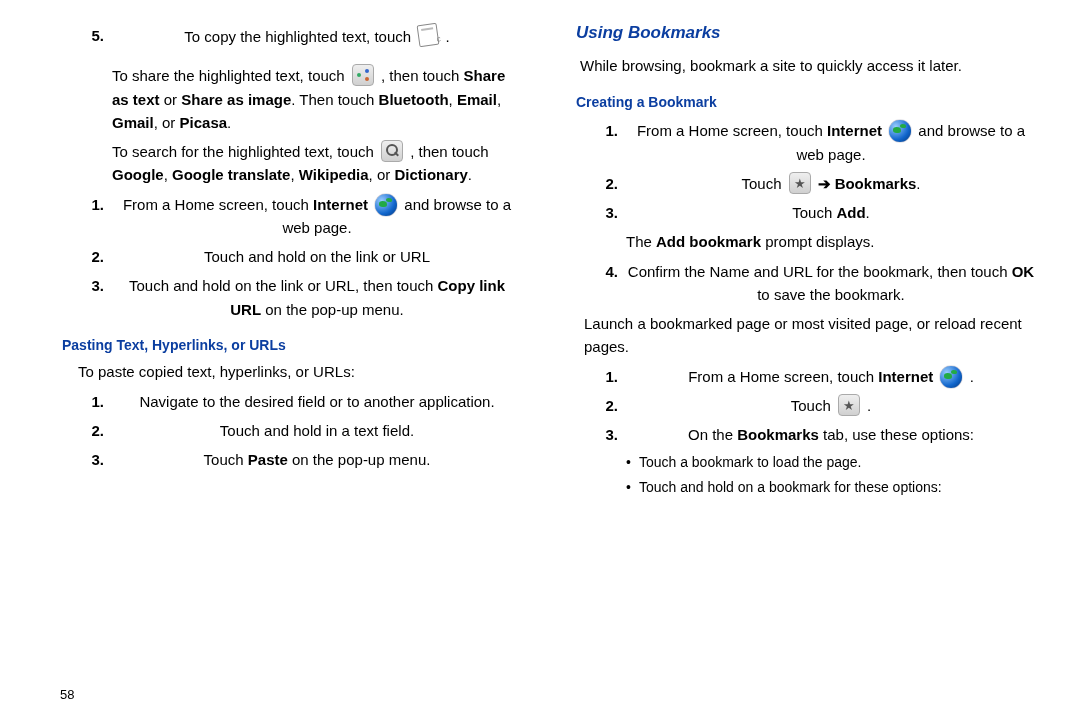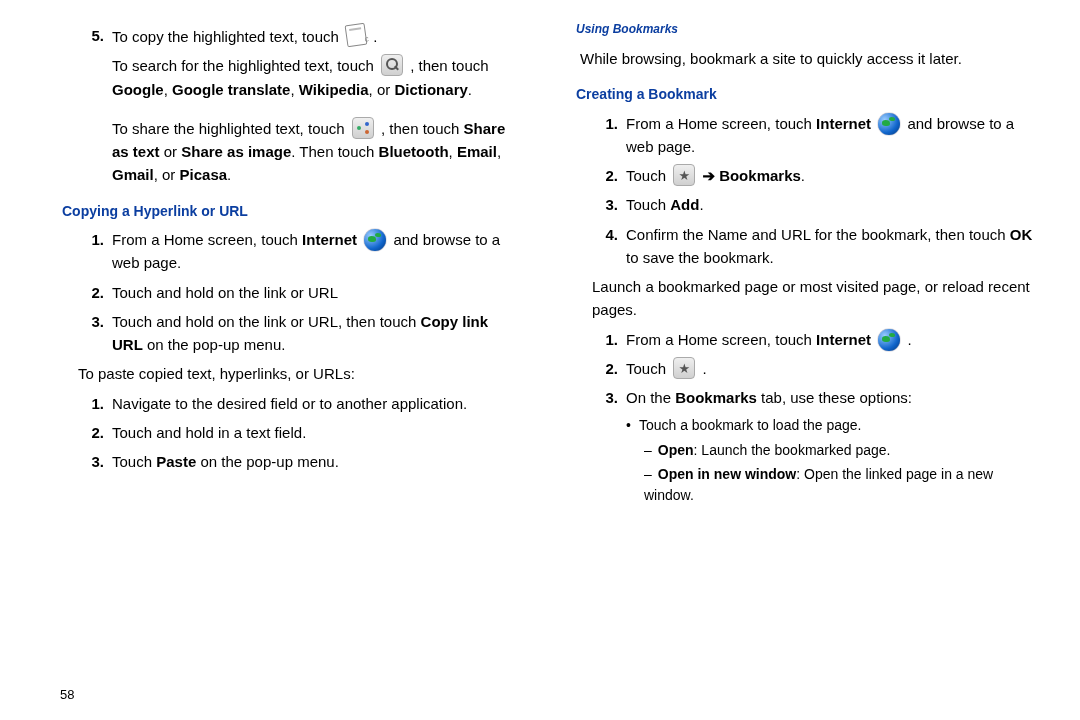--- a/index.html
+++ b/index.html
@@ -32,36 +32,37 @@
     font-weight: bold;
     margin-right: 8px;
     vertical-align: top;
   }
   .step {
     display: flex;
     margin: 6px 0 6px 16px;
   }
   .step .body {
     flex: 1;
+    text-align: center;
   }
   .cont {
     margin: 6px 0 6px 50px;
   }
   .b { font-weight: bold; }
   .blue-head {
     color: #0b3ea0;
     font-weight: bold;
     font-size: 14px;
     margin: 14px 0 4px 0;
   }
   .section-title {
     color: #0b3ea0;
     font-weight: bold;
     font-style: italic;
-    font-size: 12px;
+    font-size: 17px;
     margin: 2px 0 8px 0;
   }
   .intro {
     margin: 0 0 2px 0;
   }
   .intro2 {
     margin: 2px 0 2px 0;
   }
   .bullets {
     margin: 2px 0 2px 50px;
@@ -207,54 +208,54 @@
 
     <div class="step">
       <span class="num">5.</span>
       <span class="body">
         <span>To copy the highlighted text, touch</span>
         <span class="icon ic-paper"></span>
         <span>.</span>
       </span>
     </div>
 
+    <div class="cont" style="margin-top:16px">
+      <span>To share the highlighted text, touch</span>
+      <span class="icon ic-share"></span>
+      <span>, then touch </span><span class="b">Share as text</span><span> or </span><span class="b">Share as image</span><span>. Then touch </span><span class="b">Bluetooth</span><span>, </span><span class="b">Email</span><span>, </span><span class="b">Gmail</span><span>, or </span><span class="b">Picasa</span><span>.</span>
+    </div>
+
     <div class="cont">
       <span>To search for the highlighted text, touch</span>
       <span class="icon ic-search"></span>
       <span>, then touch</span>
       <span class="b">Google</span><span>, </span><span class="b">Google translate</span><span>, </span><span class="b">Wikipedia</span><span>, or </span><span class="b">Dictionary</span><span>.</span>
     </div>
 
-    <div class="cont" style="margin-top:16px">
-      <span>To share the highlighted text, touch</span>
-      <span class="icon ic-share"></span>
-      <span>, then touch </span><span class="b">Share as text</span><span> or </span><span class="b">Share as image</span><span>. Then touch </span><span class="b">Bluetooth</span><span>, </span><span class="b">Email</span><span>, </span><span class="b">Gmail</span><span>, or </span><span class="b">Picasa</span><span>.</span>
-    </div>
-
-    <div class="blue-head">Copying a Hyperlink or URL</div>
 
     <div class="step">
       <span class="num">1.</span>
       <span class="body">
         <span>From a Home screen, touch </span><span class="b">Internet</span>
         <span class="icon ic-globe"></span>
         <span> and browse to a web page.</span>
       </span>
     </div>
     <div class="step">
       <span class="num">2.</span>
       <span class="body">Touch and hold on the link or URL</span>
     </div>
     <div class="step">
       <span class="num">3.</span>
       <span class="body">
         <span>Touch and hold on the link or URL, then touch </span><span class="b">Copy link URL</span><span> on the pop-up menu.</span>
       </span>
     </div>
 
+    <div class="blue-head">Pasting Text, Hyperlinks, or URLs</div>
     <div class="intro" style="margin-left:16px">To paste copied text, hyperlinks, or URLs:</div>
 
     <div class="step">
       <span class="num">1.</span>
       <span class="body">Navigate to the desired field or to another application.</span>
     </div>
     <div class="step">
       <span class="num">2.</span>
       <span class="body">Touch and hold in a text field.</span>
     </div>
@@ -290,28 +291,31 @@
         <span class="arrow"> ➔ </span>
         <span class="b">Bookmarks</span><span>.</span>
       </span>
     </div>
     <div class="step">
       <span class="num">3.</span>
       <span class="body">
         <span>Touch </span><span class="b">Add</span><span>.</span>
       </span>
     </div>
+    <div class="cont">
+      <span>The </span><span class="b">Add bookmark</span><span> prompt displays.</span>
+    </div>
     <div class="step">
       <span class="num">4.</span>
       <span class="body">
         <span>Confirm the Name and URL for the bookmark, then touch </span><span class="b">OK</span><span> to save the bookmark.</span>
       </span>
     </div>
 
-    <div class="intro2" style="margin-left:16px">Launch a bookmarked page or most visited page, or reload recent pages.</div>
+    <div class="intro2" style="margin-left:8px">Launch a bookmarked page or most visited page, or reload recent pages.</div>
 
     <div class="step">
       <span class="num">1.</span>
       <span class="body">
         <span>From a Home screen, touch </span><span class="b">Internet</span>
         <span class="icon ic-globe"></span>
         <span>.</span>
       </span>
     </div>
     <div class="step">
@@ -324,22 +328,19 @@
     </div>
     <div class="step">
       <span class="num">3.</span>
       <span class="body">
         <span>On the </span><span class="b">Bookmarks</span><span> tab, use these options:</span>
       </span>
     </div>
 
     <div class="bullets">
       <div class="bdot"><span>Touch a bookmark to load the page.</span></div>
-    </div>
-    <div class="sub">
-      <div class="dash"><span class="b">Open</span><span>: Launch the bookmarked page.</span></div>
-      <div class="dash"><span class="b">Open in new window</span><span>: Open the linked page in a new window.</span></div>
+      <div class="bdot"><span>Touch and hold on a bookmark for these options:</span></div>
     </div>
 
   </div>
 
   <div class="pagenum">58</div>
 </div>
 
 </body></html>

